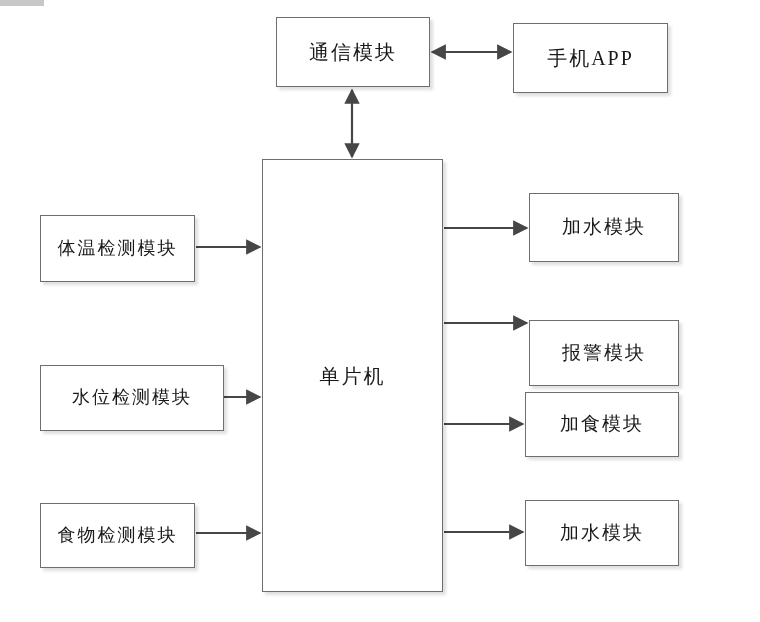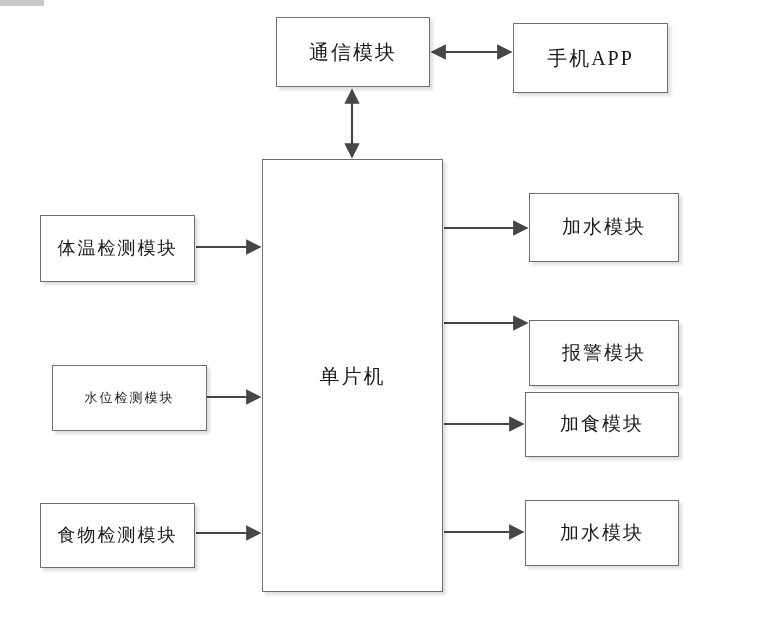--- a/index.html
+++ b/index.html
@@ -40,21 +40,21 @@
   }
   .node .node-label {
     display: block;
     line-height: 1.1;
   }
   
   #node-comm       { left: 276px; top: 17px;  width: 154px; height: 70px;  font-size: 20px; }
   #node-app        { left: 513px; top: 23px;  width: 155px; height: 70px;  font-size: 20px; }
   #node-mcu        { left: 262px; top: 159px; width: 181px; height: 433px; font-size: 20px; }
   #node-temp       { left: 40px;  top: 215px; width: 155px; height: 67px;  font-size: 18px; }
-  #node-waterlevel { left: 40px;  top: 365px; width: 155px; height: 66px;  font-size: 13px; margin-left: 12px; }
+  #node-waterlevel { left: 40px;  top: 365px; width: 184px; height: 66px;  font-size: 18px; }
   #node-food       { left: 40px;  top: 503px; width: 155px; height: 65px;  font-size: 18px; }
   #node-display    { left: 529px; top: 193px; width: 150px; height: 69px;  font-size: 19px; }
   #node-alarm      { left: 529px; top: 290px; width: 150px; height: 66px;  font-size: 19px; margin-top: 30px; }
   #node-feed       { left: 525px; top: 392px; width: 154px; height: 65px;  font-size: 19px; }
   #node-water      { left: 525px; top: 500px; width: 154px; height: 66px;  font-size: 19px; }
 
   .edge-layer {
     position: absolute;
     left: 0; top: 0;
     width: 760px;

